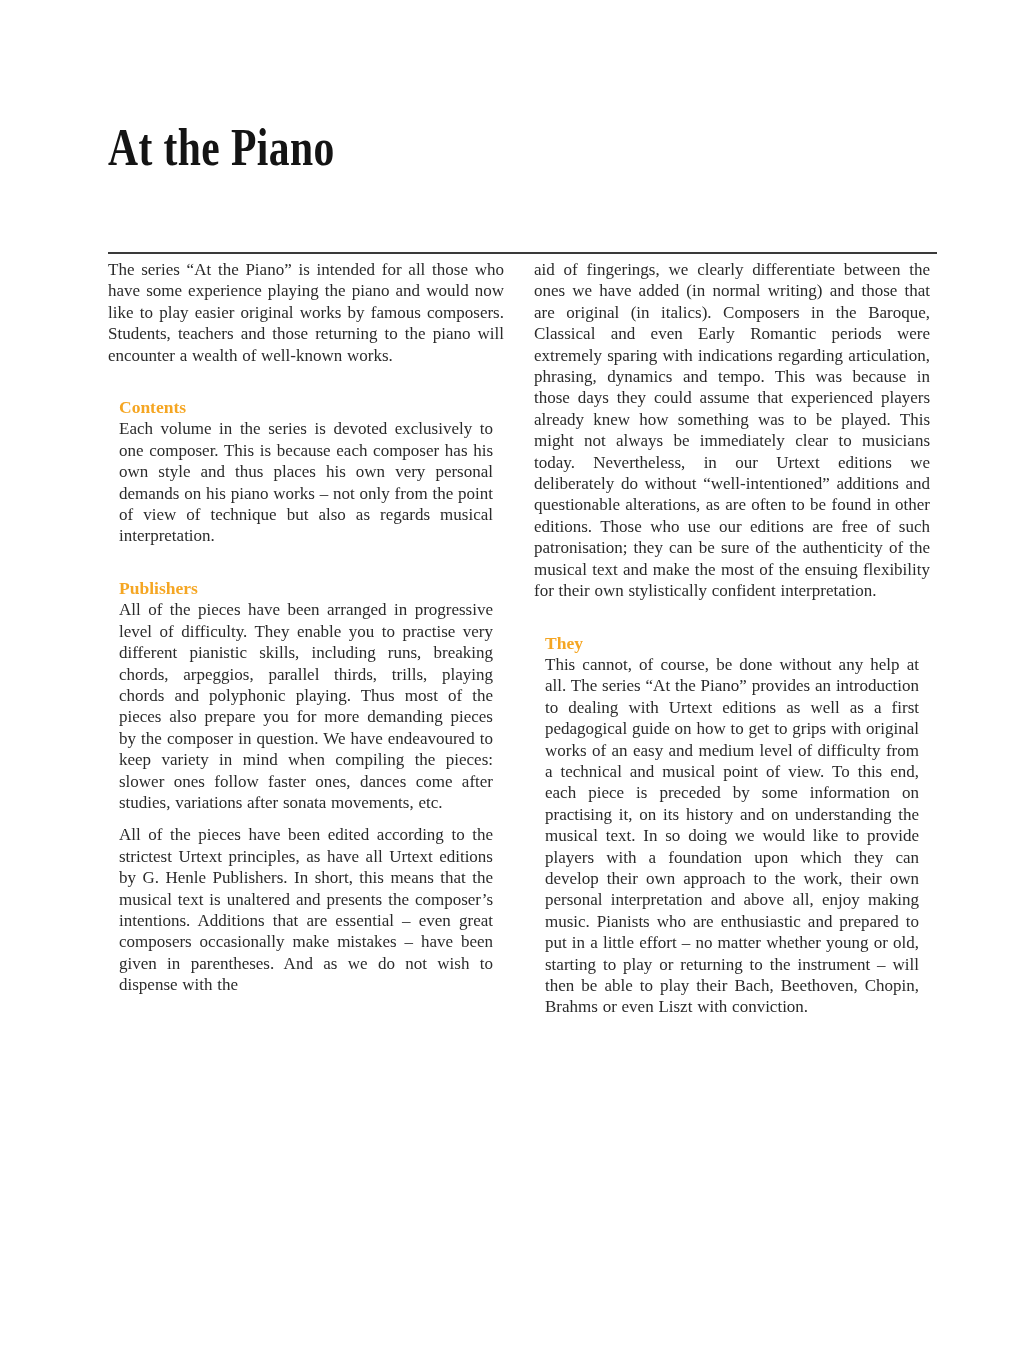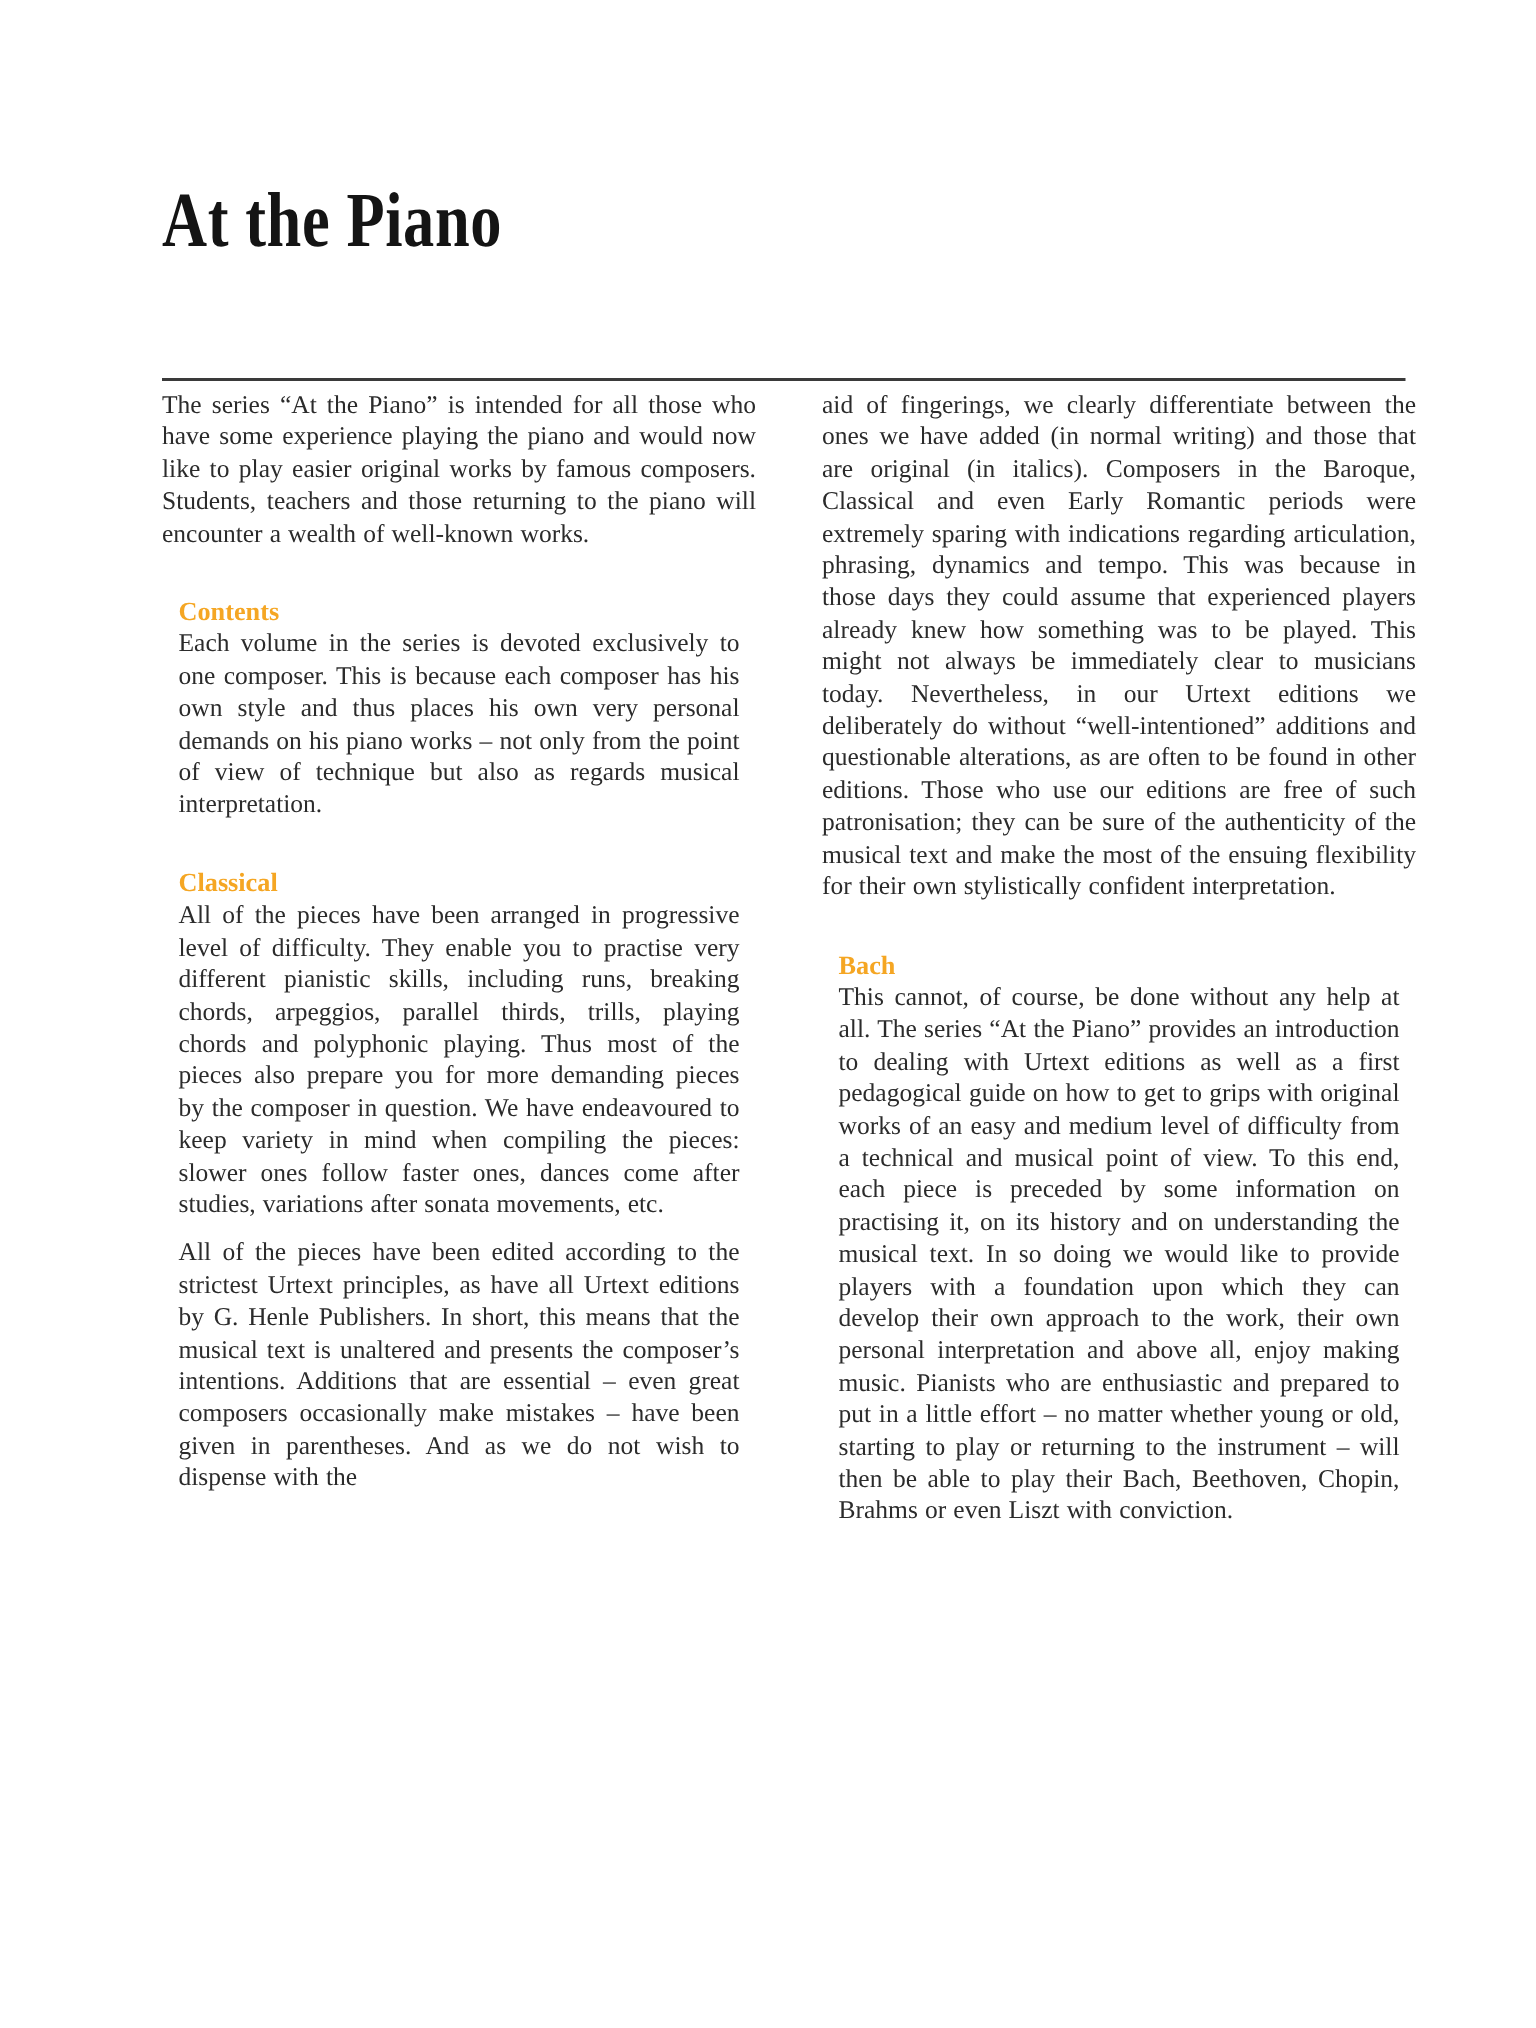--- a/index.html
+++ b/index.html
@@ -36,21 +36,21 @@
     width: 829px;
     height: 2px;
     background: #3a3a3a;
   }
   .columns {
     position: absolute;
     left: 108px;
     top: 259px;
     width: 829px;
     display: flex;
-    gap: 44px;
+    gap: 30px;
   }
   .col {
     width: 396px;
     flex: 0 0 396px;
   }
   .body {
     margin: 0;
     font-size: 17px;
     line-height: 21.4px;
     text-align: justify;
@@ -80,32 +80,32 @@
 
     <div class="col">
       <p class="body">The series “At the Piano” is intended for all those who have some experience playing the piano and would now like to play easier original works by famous composers. Students, teachers and those returning to the piano will encounter a wealth of well-known works.</p>
 
       <div class="section">
         <h2 class="heading" style="color: rgb(245, 166, 35);">Contents</h2>
         <p class="body">Each volume in the series is devoted exclusively to one composer. This is because each composer has his own style and thus places his own very personal demands on his piano works – not only from the point of view of technique but also as regards musical interpretation.</p>
       </div>
 
       <div class="section">
-        <h2 class="heading" style="color: rgb(245, 166, 35);">Classical</h2>
+        <h2 class="heading" style="color: rgb(245, 166, 35);">Publishers</h2>
         <p class="body">All of the pieces have been arranged in progressive level of difficulty. They enable you to practise very different pianistic skills, including runs, breaking chords, arpeggios, parallel thirds, trills, playing chords and polyphonic playing. Thus most of the pieces also prepare you for more demanding pieces by the composer in question. We have endeavoured to keep variety in mind when compiling the pieces: slower ones follow faster ones, dances come after studies, variations after sonata movements, etc.</p>
       </div>
 
       <div class="section">
         <p class="body">All of the pieces have been edited according to the strictest Urtext principles, as have all Urtext editions by G. Henle Publishers. In short, this means that the musical text is unaltered and presents the composer’s intentions. Additions that are essential – even great composers occasionally make mistakes – have been given in parentheses. And as we do not wish to dispense with the</p>
       </div>
     </div>
 
     <div class="col">
       <p class="body">aid of fingerings, we clearly differentiate between the ones we have added (in normal writing) and those that are original (in italics). Composers in the Baroque, Classical and even Early Romantic periods were extremely sparing with indications regarding articulation, phrasing, dynamics and tempo. This was because in those days they could assume that experienced players already knew how something was to be played. This might not always be immediately clear to musicians today. Nevertheless, in our Urtext editions we deliberately do without “well-intentioned” additions and questionable alterations, as are often to be found in other editions. Those who use our editions are free of such patronisation; they can be sure of the authenticity of the musical text and make the most of the ensuing flexibility for their own stylistically confident interpretation.</p>
 
       <div class="section">
-        <h2 class="heading" style="color: rgb(245, 166, 35);">Bach</h2>
+        <h2 class="heading" style="color: rgb(245, 166, 35);">They</h2>
         <p class="body">This cannot, of course, be done without any help at all. The series “At the Piano” provides an introduction to dealing with Urtext editions as well as a first pedagogical guide on how to get to grips with original works of an easy and medium level of difficulty from a technical and musical point of view. To this end, each piece is preceded by some information on practising it, on its history and on understanding the musical text. In so doing we would like to provide players with a foundation upon which they can develop their own approach to the work, their own personal interpretation and above all, enjoy making music. Pianists who are enthusiastic and prepared to put in a little effort – no matter whether young or old, starting to play or returning to the instrument – will then be able to play their Bach, Beethoven, Chopin, Brahms or even Liszt with conviction.</p>
       </div>
     </div>
 
   </div>
 </div>
 
 </body></html>

